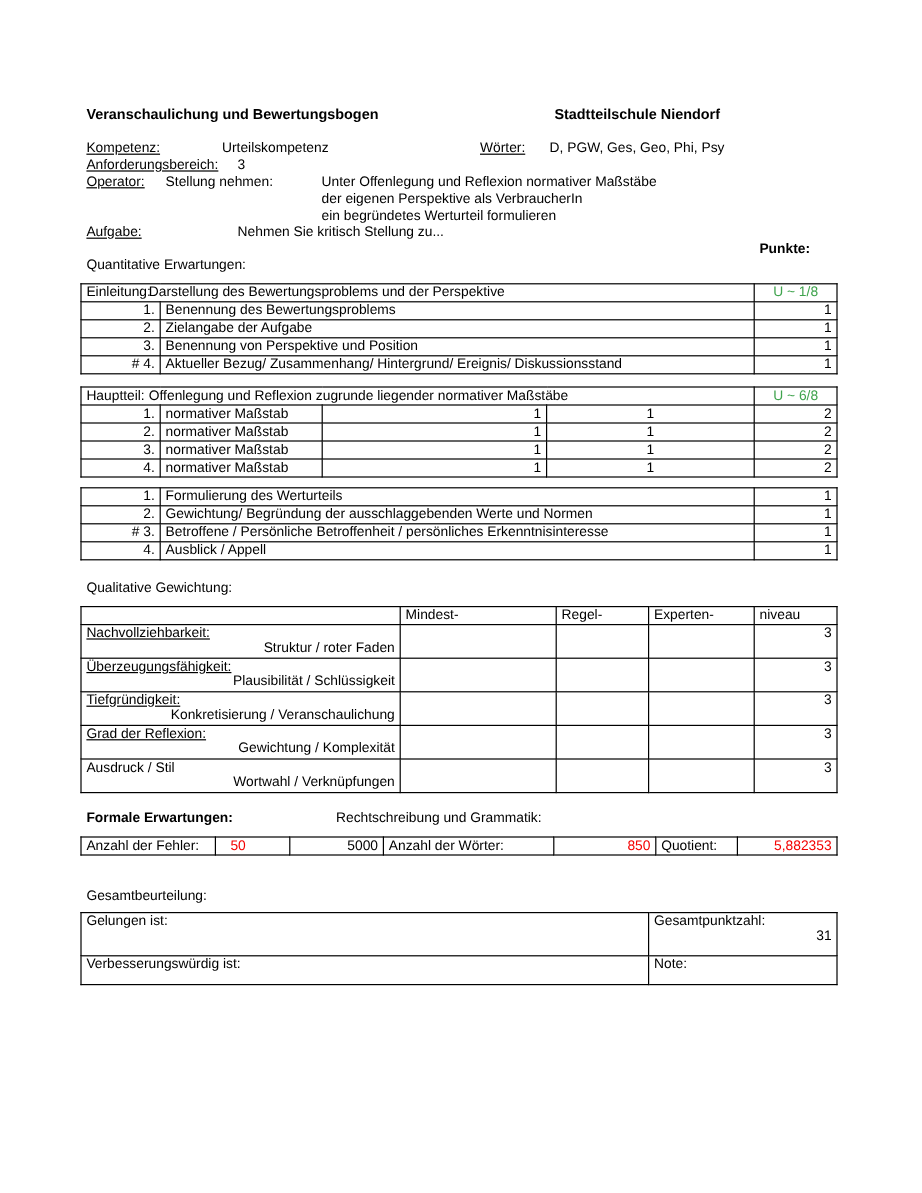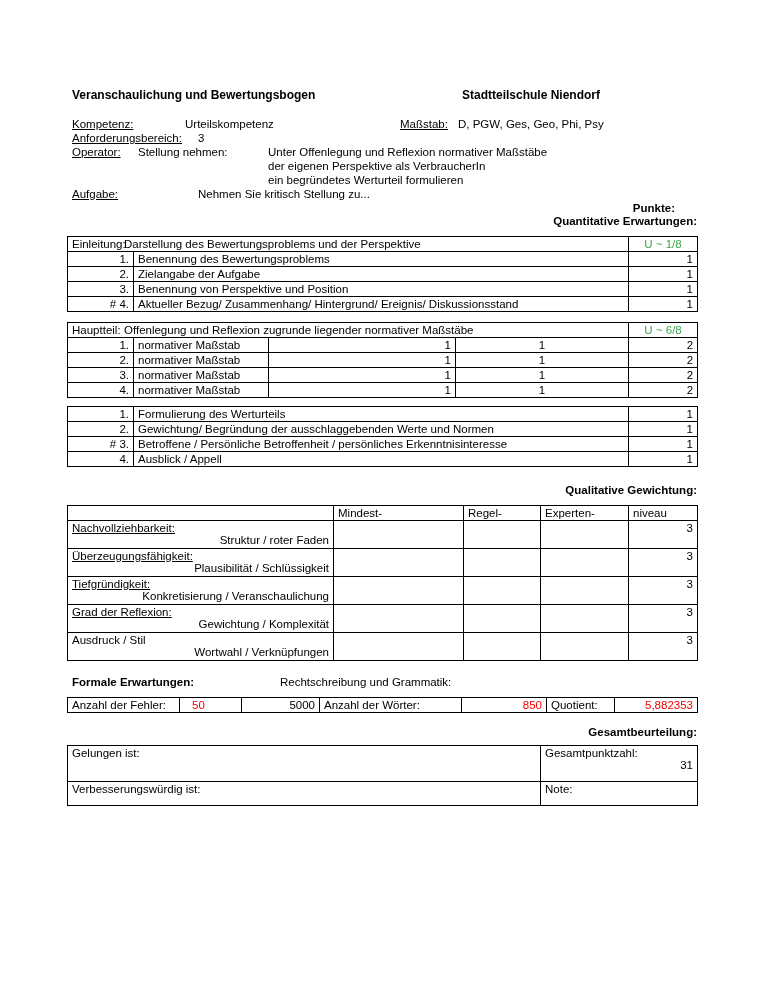--- a/index.html
+++ b/index.html
@@ -13,21 +13,21 @@
   .page { position:relative; width:768px; height:994px; background:#fff; overflow:hidden; }
   .doc { position:absolute; left:67px; top:88px; width:630px; font-size:11.5px; line-height:14px; }
 
   .line { position:relative; height:14px; white-space:nowrap; }
   .abs { position:absolute; top:0; }
   .bold { font-weight:bold; }
   .ul { text-decoration:underline; }
 
   .title-row { height:16px; margin-bottom:13px; font-size:12px; font-weight:bold; position:relative; white-space:nowrap; }
 
-  .heading { font-weight:bold; height:14px; margin:0 0 8px 0; padding-left:5px; white-space:nowrap;text-align:right; }
+  .heading { font-weight:normal; height:14px; margin:0 0 8px 0; padding-left:5px; white-space:nowrap; }
 
   table { border-collapse:collapse; table-layout:fixed; width:630px; font-size:11.5px; }
   td {
     border:1px solid #000;
     padding:1px 4px;
     height:15px;
     line-height:12px;
     white-space:nowrap;
     overflow:hidden;
     vertical-align:middle;
@@ -44,39 +44,39 @@
   .qual .l2 { line-height:13px;text-align:right; }
 
   .gesamt td { vertical-align:top; }
   .gesamt .r1 td { height:36px; }
   .gesamt .r2 td { height:24px; }
 
   .mt10 { margin-top:10px; }
   .mt8  { margin-top:8px; }
   .mt16 { margin-top:16px; }
   .mt14 { margin-top:14px; }
-  .mt20 { margin-top:12px; }
+  .mt20 { margin-top:27px; }
 
   .punkte-line { position:relative; height:13px; white-space:nowrap; font-weight:bold; }
 </style>
 </head>
 <body>
 
 <div class="page">
   <div class="doc">
 
     <div class="title-row">
       <span class="abs" style="left:5px">Veranschaulichung und Bewertungsbogen</span>
       <span class="abs" style="left:395px">Stadtteilschule Niendorf</span>
     </div>
 
     <div class="line">
       <span class="abs ul" style="left:5px">Kompetenz:</span>
       <span class="abs" style="left:118px">Urteilskompetenz</span>
-      <span class="abs ul" style="left:333px">Maßstab:</span>
+      <span class="abs ul" style="left:333px">Wörter:</span>
       <span class="abs" style="left:391px">D, PGW, Ges, Geo, Phi, Psy</span>
     </div>
     <div class="line">
       <span class="abs ul" style="left:5px">Anforderungsbereich:</span>
       <span class="abs" style="left:131px">3</span>
     </div>
     <div class="line">
       <span class="abs ul" style="left:5px">Operator:</span>
       <span class="abs" style="left:71px">Stellung nehmen:</span>
       <span class="abs" style="left:201px">Unter Offenlegung und Reflexion normativer Maßstäbe</span>

